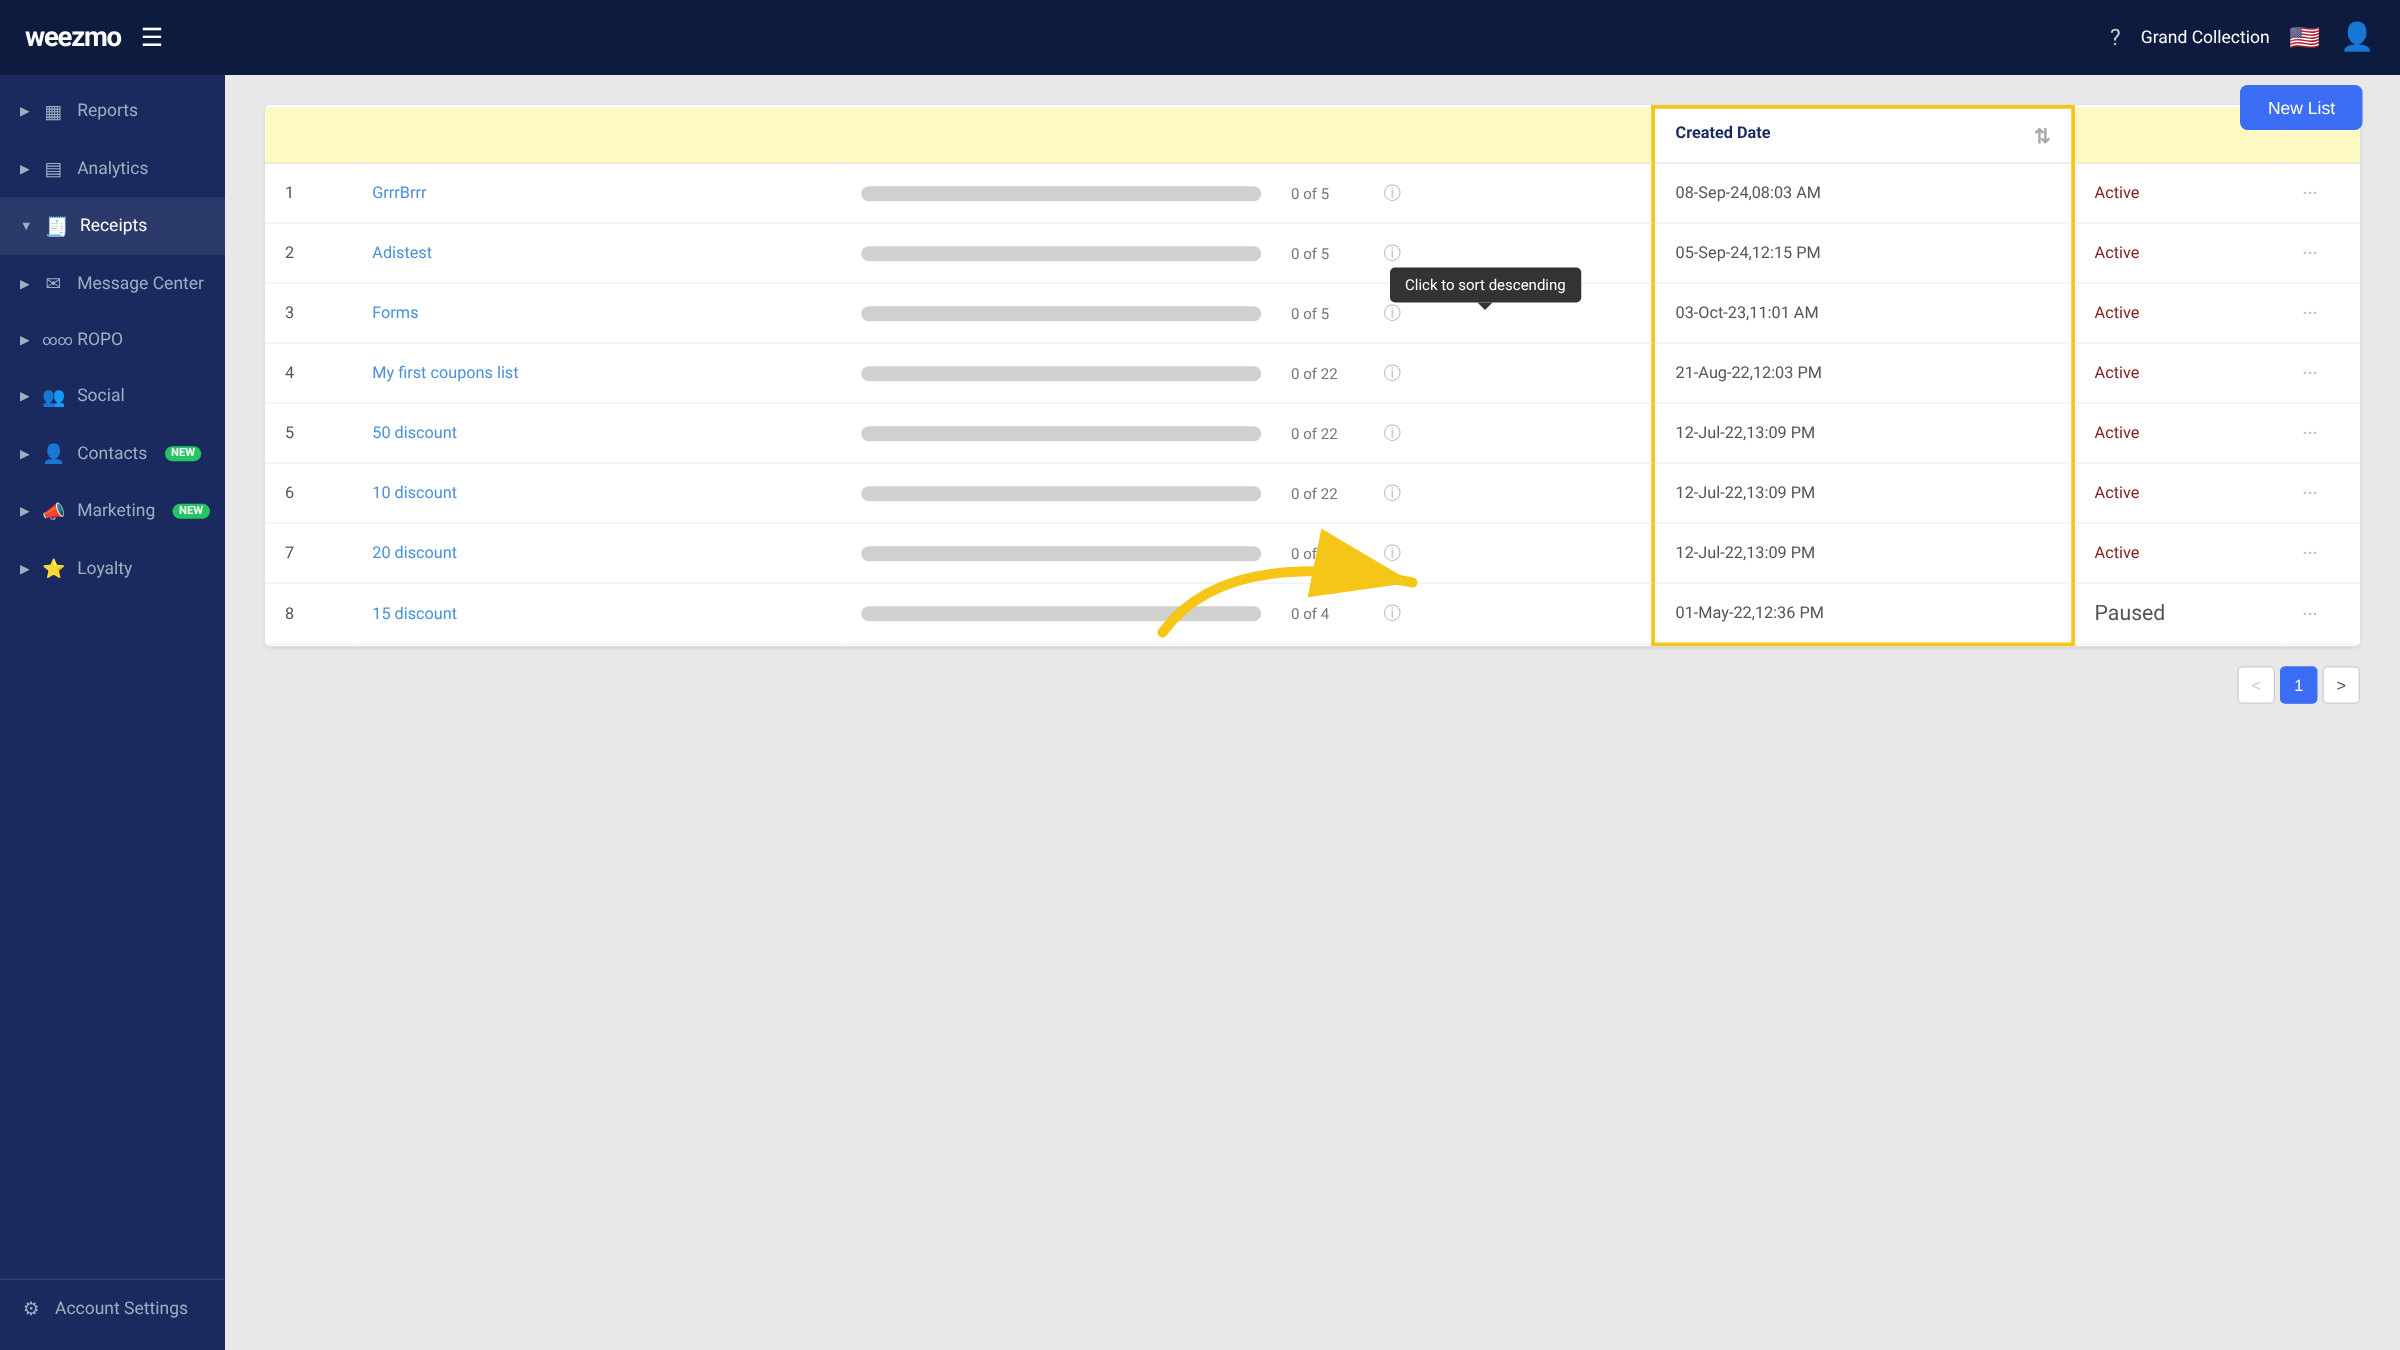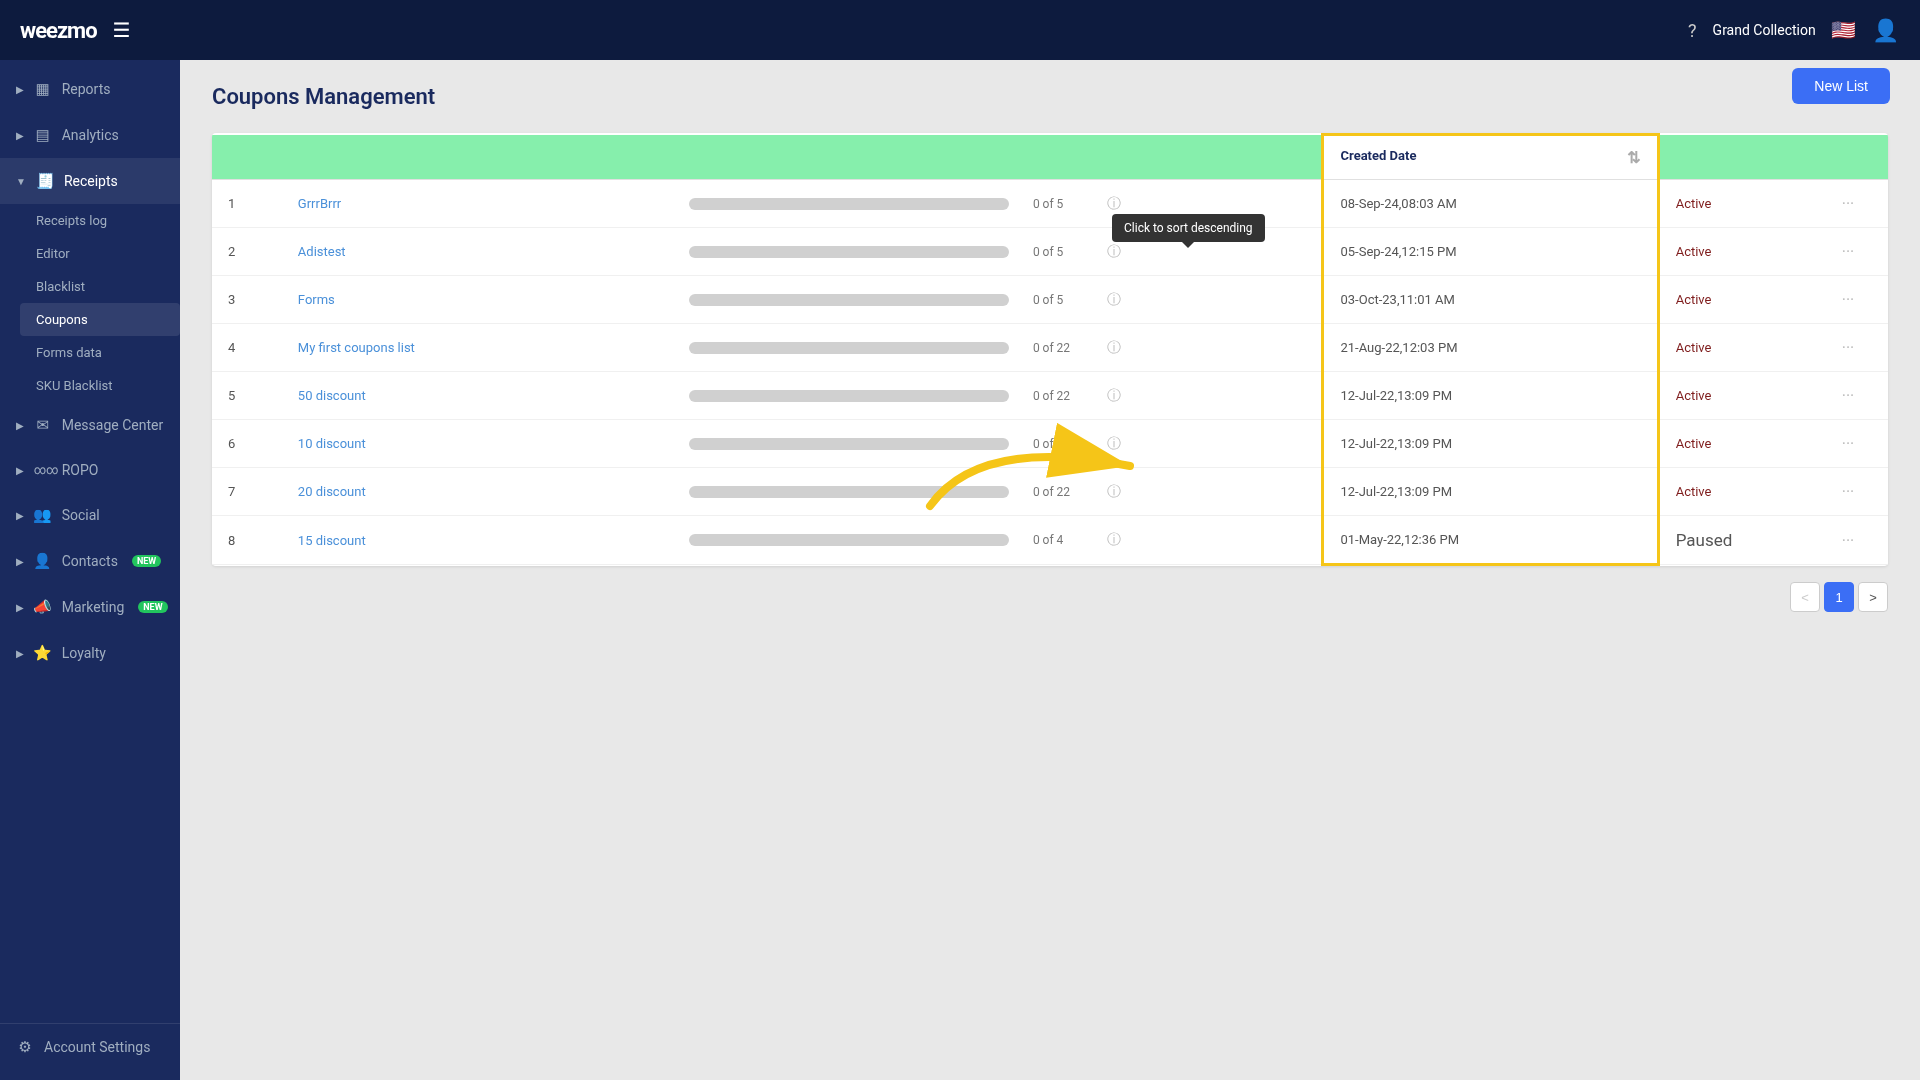--- a/index.html
+++ b/index.html
@@ -109,21 +109,21 @@
       background: #fff;
       border-radius: 4px;
       overflow: hidden;
       box-shadow: 0 1px 3px rgba(0,0,0,0.1);
     }
     table {
       width: 100%;
       border-collapse: collapse;
     }
     thead tr {
-      background: #86efac;
+      background: #fef9c3;
       border-bottom: 1px solid #e0e0e0;
     }
     thead th {
       text-align: left;
       padding: 12px 16px;
       font-size: 13px;
       font-weight: 600;
       color: #555;
     }
     thead th.sortable { cursor: pointer; }
@@ -264,28 +264,20 @@
       <span class="chevron">▶</span>
       <span class="icon">▤</span>
       <span>Analytics</span>
     </div>
 
     <div class="sidebar-item active">
       <span class="chevron">▼</span>
       <span class="icon">🧾</span>
       <span>Receipts</span>
     </div>
-    <div class="sidebar-sub">
-      <span class="sidebar-sub-item">Receipts log</span>
-      <span class="sidebar-sub-item">Editor</span>
-      <span class="sidebar-sub-item">Blacklist</span>
-      <span class="sidebar-sub-item active">Coupons</span>
-      <span class="sidebar-sub-item">Forms data</span>
-      <span class="sidebar-sub-item">SKU Blacklist</span>
-    </div>
 
     <div class="sidebar-item">
       <span class="chevron">▶</span>
       <span class="icon">✉</span>
       <span>Message Center</span>
     </div>
 
     <div class="sidebar-item">
       <span class="chevron">▶</span>
       <span class="icon" style="font-size:12px;">∞∞</span>
@@ -320,21 +312,20 @@
 
     <div class="sidebar-bottom">
       <div class="sidebar-item">
         <span class="icon">⚙</span>
         <span>Account Settings</span>
       </div>
     </div>
   </div>
 
   <div class="main">
-    <h1 class="page-title">Coupons Management</h1>
 
     <button class="new-list-btn">New List</button>
 
     <div class="sort-tooltip">Click to sort descending</div>
 
     <div class="table-container">
       <table>
         <thead>
           <tr>
             <th style="width:50px;"></th>

